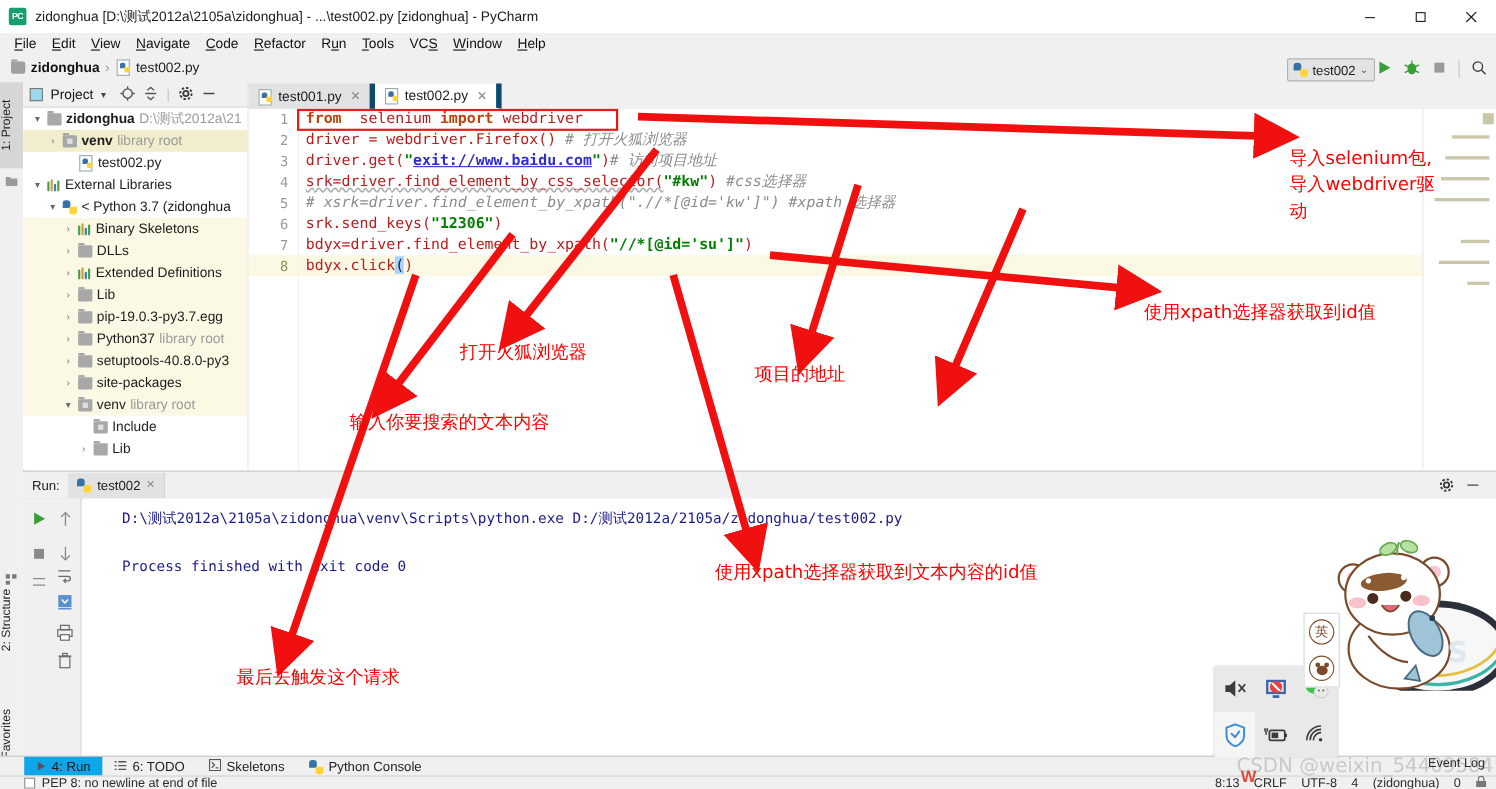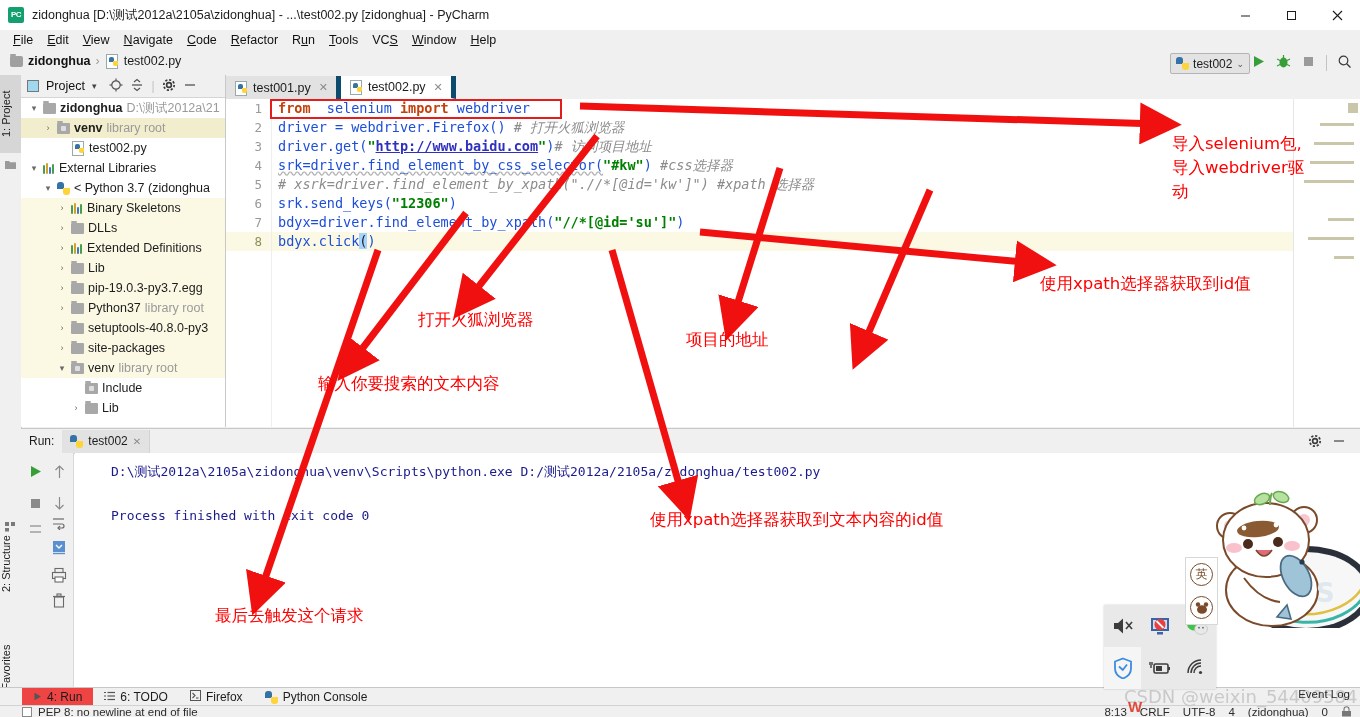--- a/index.html
+++ b/index.html
@@ -83,21 +83,21 @@
        font-family:"DejaVu Sans Mono","Liberation Mono",monospace;font-size:12.5px;}
   .gln.cur{background:#fbf8e4;color:#8d8d5a;}
   .code{position:absolute;left:46px;top:24px;width:1022px;height:328px;background:#fff;overflow:hidden;
         font-family:"DejaVu Sans Mono","Liberation Mono",monospace;font-size:13.5px;}
   .cline{height:19px;line-height:19px;white-space:pre;padding-left:6px;}
   .cline.cur{background:#fbf8e4;}
   .kw{color:#c2410c;font-weight:bold;}
   .str{color:#008000;font-weight:bold;}
   .cmt{color:#8c8c8c;font-style:italic;}
   .lnk{color:#3030c0;text-decoration:underline;font-weight:bold;}
-  .plain{color:#1d4ed8;}
+  .plain{color:#b91c1c;}
   .caretsel{background:#a6d2ff;}
   .wavy{text-decoration:underline wavy #b0b0b0;text-decoration-skip-ink:none;}
   .sel-box{position:absolute;left:44px;top:24px;width:292px;height:20px;border:2px solid #e31c1c;box-sizing:border-box;}
   .minimap{position:absolute;right:0;top:24px;width:66px;height:328px;background:#fff;border-left:1px solid #e6e6e6;}
   .mline{position:absolute;right:6px;height:3px;background:#c9c6a9;}
   .mbox{position:absolute;right:2px;top:4px;width:10px;height:10px;background:#c9c6a9;}
 
   
   .runpanel{position:absolute;left:21px;top:428px;width:1339px;height:259px;background:#fff;border-top:1px solid #c8c8c8;}
   .runhead{height:24px;background:#f0f0f0;border-bottom:1px solid #d5d5d5;display:flex;align-items:center;}
@@ -107,21 +107,21 @@
   .run-min{position:absolute;right:14px;top:5px;}
   .runside{position:absolute;left:0;top:24px;width:52px;height:235px;background:#f0f0f0;border-right:1px solid #d8d8d8;}
   .rsbtn{width:24px;height:24px;display:flex;align-items:center;justify-content:center;}
   .console{position:absolute;left:54px;top:24px;width:1285px;height:235px;background:#fff;
            font-family:"DejaVu Sans Mono","Liberation Mono",monospace;font-size:13px;color:#1a1a8c;padding:8px 0 0 36px;box-sizing:border-box;}
   .console div{height:22px;line-height:22px;white-space:pre;}
 
   
   .bottombar{position:absolute;left:0;top:687px;width:1360px;height:18px;background:#f0f0f0;border-top:1px solid #c8c8c8;display:flex;align-items:center;}
   .bbitem{display:flex;align-items:center;gap:5px;padding:0 11px;height:18px;font-size:12px;color:#1c1c1c;}
-  .bbitem.active{background:#ef4444;text-align:center;}
+  .bbitem.active{background:#0ea5e9;text-align:center;}
   .statusbar{position:absolute;left:0;top:705px;width:1360px;height:12px;background:#f0f0f0;border-top:1px solid #d2d2d2;}
   .sb-left{position:absolute;left:22px;top:0;height:12px;line-height:12px;font-size:11.5px;color:#2b2b2b;display:flex;align-items:center;gap:6px;}
   .sb-chk{width:8px;height:8px;border:1px solid #8a8a8a;background:#fff;display:inline-block;}
   .sb-right{position:absolute;right:8px;top:0;height:12px;line-height:12px;font-size:11.5px;color:#2b2b2b;display:flex;align-items:center;gap:13px;}
 
   
   .anno{position:absolute;color:#ff0000;font-family:"DejaVu Sans","Liberation Sans",sans-serif;font-size:16.5px;line-height:1.45;white-space:pre-line;z-index:40;}
   .annosvg{position:absolute;left:0;top:0;width:1360px;height:717px;pointer-events:none;z-index:35;}
 
   
@@ -435,21 +435,21 @@
         <div class="gln">4</div>
         <div class="gln">5</div>
         <div class="gln">6</div>
         <div class="gln">7</div>
         <div class="gln cur">8</div>
       </div>
 
     <div class="code">
       <div class="cline"><span class="kw">from</span><span class="plain">  selenium </span><span class="kw">import</span><span class="plain"> webdriver</span></div>
       <div class="cline"><span class="plain">driver = webdriver.Firefox() </span><span class="cmt"># 打开火狐浏览器</span></div>
-      <div class="cline"><span class="plain">driver.get(</span><span class="str">"</span><span class="lnk">http://www.baidu.com</span><span class="str">"</span><span class="plain">)</span><span class="cmt"># 访问项目地址</span></div>
+      <div class="cline"><span class="plain">driver.get(</span><span class="str">"</span><span class="lnk">exit://www.baidu.com</span><span class="str">"</span><span class="plain">)</span><span class="cmt"># 访问项目地址</span></div>
       <div class="cline"><span class="plain wavy">srk=driver.find_element_by_css_selector(</span><span class="str">"#kw"</span><span class="plain">) </span><span class="cmt">#css选择器</span></div>
       <div class="cline"><span class="cmt"># xsrk=driver.find_element_by_xpath(".//*[@id='kw']") #xpath 选择器</span></div>
       <div class="cline"><span class="plain">srk.send_keys(</span><span class="str">"12306"</span><span class="plain">)</span></div>
       <div class="cline"><span class="plain">bdyx=driver.find_element_by_xpath(</span><span class="str">"//*[@id='su']"</span><span class="plain">)</span></div>
       <div class="cline cur"><span class="plain">bdyx.click</span><span class="caretsel">(</span><span class="plain">)</span></div>
     </div>
 
     <div class="sel-box"></div>
 
     <div class="minimap">
@@ -575,21 +575,21 @@
       <span>6: TODO</span>
     </div>
     <div class="bbitem">
       <span>
         <svg width="11" height="11" viewBox="0 0 11 11">
             <rect x="0.5" y="0.5" width="10" height="10" fill="none" stroke="#555" stroke-width="1"></rect>
             <polyline points="2.5,3 5,5.5 2.5,8" fill="none" stroke="#555" stroke-width="1.1"></polyline>
             <line x1="6" y1="8" x2="8.5" y2="8" stroke="#555" stroke-width="1.1"></line>
           </svg>
       </span>
-      <span>Firefox</span>
+      <span>Skeletons</span>
     </div>
     <div class="bbitem">
       <span class="pyicon"></span>
       <span>Python Console</span>
     </div>
   </div>
 
   <div class="statusbar">
     <div class="sb-left">
       <span class="sb-chk"></span>

